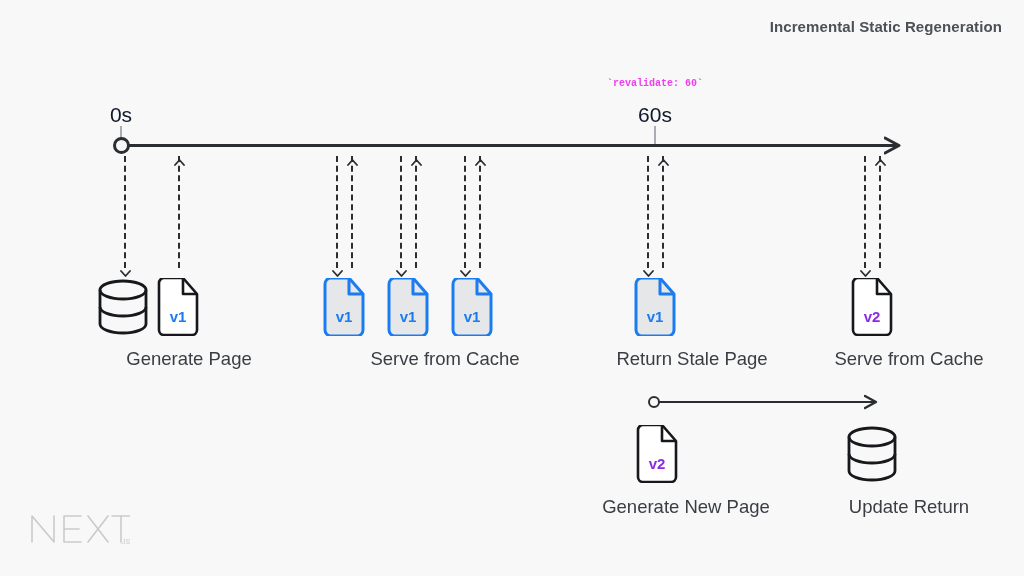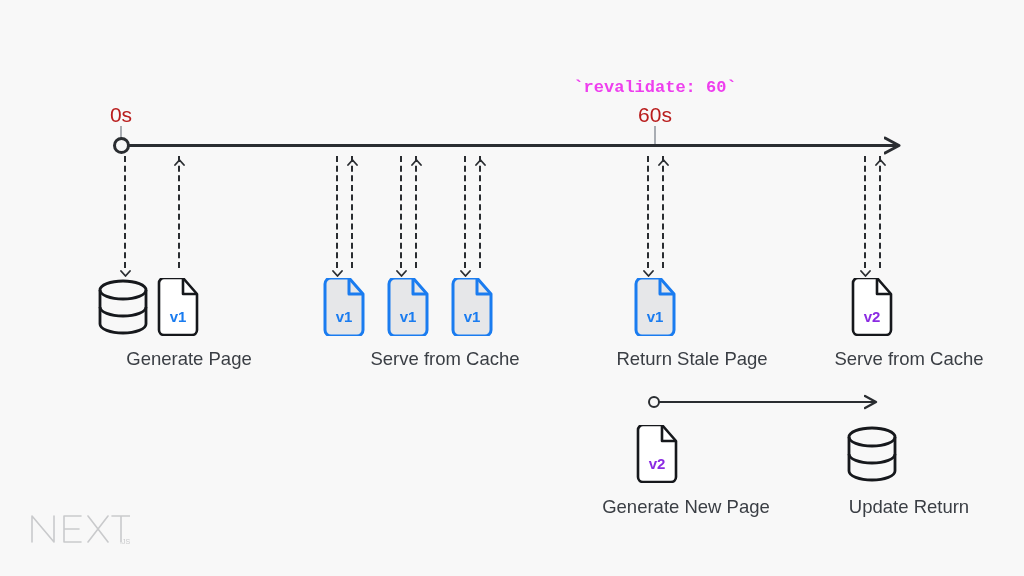--- a/index.html
+++ b/index.html
@@ -17,28 +17,28 @@
     font-size: 15px; font-weight: 700; color: #4c5158;
     letter-spacing: .1px;
     white-space: nowrap;
   }
 
   
   #revalidate-label {
     position: absolute; left: 655px; top: 78px;
     transform: translateX(-50%);
     font-family: "Liberation Mono", "DejaVu Sans Mono", monospace;
-    font-size: 17px; color: #ee3fee; white-space: nowrap;
+    font-size: 10px; color: #ee3fee; white-space: nowrap;
     font-weight: 600;
   }
 
   
   .tick-label {
     position: absolute; transform: translateX(-50%);
-    font-size: 21px; color: #b91c1c; white-space: nowrap;
+    font-size: 21px; color: #0f172a; white-space: nowrap;
   }
   .tick-stem {
     position: absolute; width: 1.5px; background: #a9adb3;
   }
 
   
   #timeline-line {
     position: absolute; left: 121px; top: 144px;
     width: 775px; height: 3px; background: #2a2d31;
   }
@@ -89,20 +89,21 @@
   #nextjs-logo {
     position: absolute; left: 26px; top: 508px;
     width: 104px; height: 42px;
   }
 </style>
 </head>
 <body>
 
 <div id="stage">
 
+  <div id="header-title">Incremental Static Regeneration</div>
 
   <div id="revalidate-label">`revalidate: 60`</div>
 
   <div class="tick-label" id="tick-0s" style="left:121px; top:103px;">0s</div>
   <div class="tick-stem" style="left:120px; top:126px; height:15px;"></div>
 
   <div class="tick-label" id="tick-60s" style="left:655px; top:103px;">60s</div>
   <div class="tick-stem" style="left:654px; top:126px; height:19px;"></div>
 
   <div id="timeline-line"></div>

